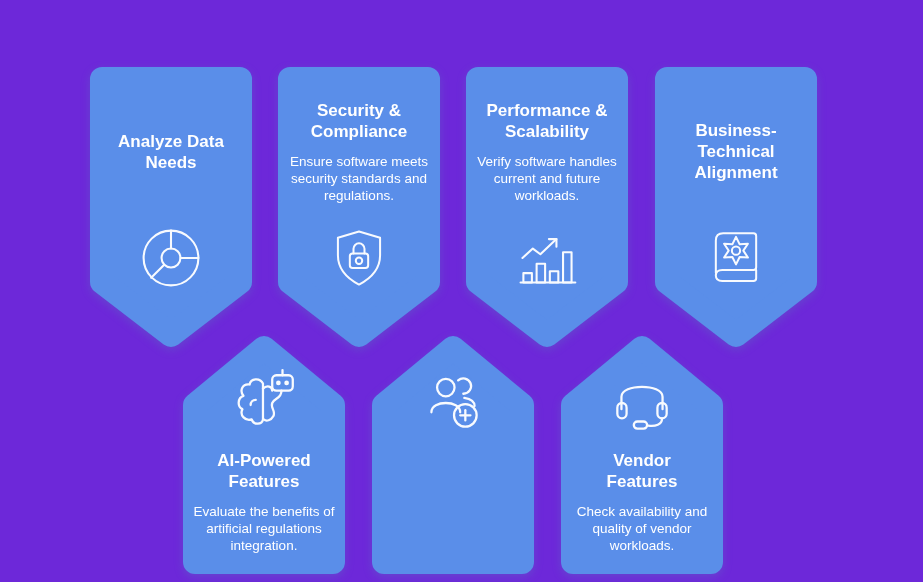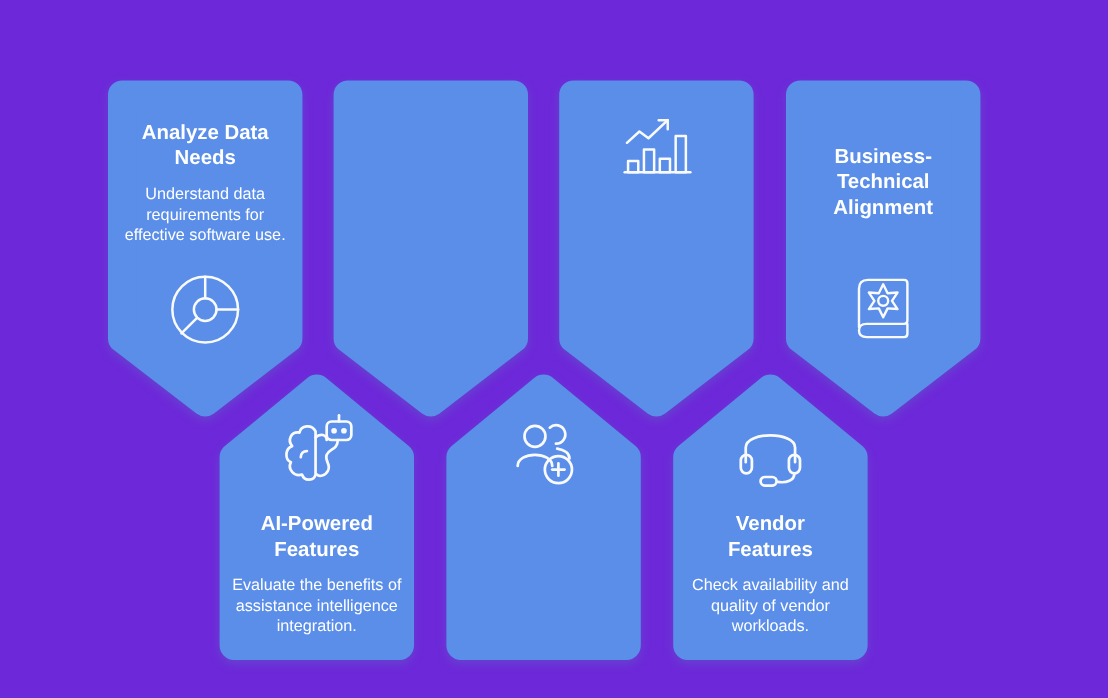--- a/index.html
+++ b/index.html
@@ -2,21 +2,21 @@
 <html style="--card: #5a8ee9; --text: #ffffff;"><head>
 <meta charset="utf-8">
 <style>
   html,body{margin:0;padding:0;background:#ffffff;}
   #canvas{
     position:relative;width:923px;height:582px;overflow:hidden;
     font-family:"Liberation Sans", sans-serif;background:#6d28d9;padding-left:46px;
   }
   .card{position:absolute;width:162px;}
   .card.top{top:67px;height:282px;}
-  .card.bottom{top:312px;height:238px;text-decoration:underline;}
+  .card.bottom{top:336px;height:238px;text-decoration:underline;}
   svg.shape{position:absolute;left:0;top:0;overflow:visible;
     filter:drop-shadow(0 3px 4px rgba(90,120,190,0.35));}
   .banner{fill:var(--card,#5a8ee9);stroke:var(--card,#5a8ee9);
     stroke-width:24;stroke-linejoin:round;}
   .content{position:absolute;left:0;top:0;width:162px;display:flex;
     flex-direction:column;align-items:center;box-sizing:border-box;}
   .card.top .content{height:227px;padding-top:16px;}
   .card.bottom .content{height:225px;padding-top:26px;}
   .textblock{flex:1 1 auto;display:flex;flex-direction:column;
     justify-content:center;align-items:center;width:100%;}
@@ -38,45 +38,62 @@
 
 <div id="canvas">
 
   <div class="card top card-1" style="left:90px">
     <svg class="shape" width="162" height="282" viewBox="0 0 162 282">
       <path class="banner" d="M12 12 H150 V215 L81 268 L12 215 Z"></path>
     </svg>
     <div class="content">
       <div class="textblock">
         <div class="card-title">Analyze Data Needs</div>
-        <div class="card-desc">Understand data requirements for effective software use.</div>
       </div>
       <div class="icon-wrap">
         <svg width="68" height="68" viewBox="0 0 72 72">
           <circle cx="36" cy="36" r="29"></circle>
           <circle cx="36" cy="36" r="10"></circle>
           <line x1="36" y1="26" x2="36" y2="7"></line>
           <line x1="46" y1="36" x2="65" y2="36"></line>
           <line x1="28.8" y1="43.2" x2="15" y2="57"></line>
         </svg>
       </div>
     </div>
   </div>
 
   <div class="card top card-2" style="left:278px">
     <svg class="shape" width="162" height="282" viewBox="0 0 162 282">
       <path class="banner" d="M12 12 H150 V215 L81 268 L12 215 Z"></path>
     </svg>
+    <div class="content">
+      <div class="textblock">
+        <div class="card-title">Security &amp; Compliance</div>
+        <div class="card-desc">Ensure software meets security standards and regulations.</div>
+      </div>
+      <div class="icon-wrap">
+        <svg width="66" height="66" viewBox="0 0 72 72">
+          <path d="M36 7 L59 14 V33 Q59 53 36 65 Q13 53 13 33 V14 Z"></path>
+          <rect x="26" y="31" width="20" height="16" rx="3"></rect>
+          <path d="M30 31 v-5 a6 6 0 0 1 12 0 v5"></path>
+          <circle cx="36" cy="39" r="3.5"></circle>
+        </svg>
+      </div>
+    </div>
   </div>
 
   <div class="card top card-3" style="left:466px">
     <svg class="shape" width="162" height="282" viewBox="0 0 162 282">
       <path class="banner" d="M12 12 H150 V215 L81 268 L12 215 Z"></path>
     </svg>
     <div class="content">
+      <div class="textblock">
+        <div class="card-title">Performance &amp; Scalability</div>
+        <div class="card-desc">Verify software handles current and future workloads.</div>
+      </div>
       <div class="icon-wrap">
         <svg width="68" height="68" viewBox="0 0 72 72">
           <path d="M10 36 L21 26 L29 32 L46 16"></path>
           <path d="M38 16 H46 V24"></path>
           <rect x="11" y="52" width="9" height="10"></rect>
           <rect x="25" y="42" width="9" height="20"></rect>
           <rect x="39" y="50" width="9" height="12"></rect>
           <rect x="53" y="30" width="9" height="32"></rect>
           <line x1="8" y1="62" x2="66" y2="62"></line>
         </svg>
@@ -114,21 +131,21 @@
           <path d="M35 22 C39 18 44 20 44 24"></path>
           <rect x="44" y="9" width="20" height="15" rx="4"></rect>
           <circle cx="50" cy="16.5" r="1.2" fill="#ffffff"></circle>
           <circle cx="58" cy="16.5" r="1.2" fill="#ffffff"></circle>
           <line x1="54" y1="9" x2="54" y2="4"></line>
           <path d="M53 24 C53 32 46 31 44 36 C42 41 48 44 45 49 C43 53 38 54 36 52"></path>
         </svg>
       </div>
       <div class="textblock">
         <div class="card-title">AI-Powered Features</div>
-        <div class="card-desc">Evaluate the benefits of assistance intelligence integration.</div>
+        <div class="card-desc">Evaluate the benefits of artificial regulations integration.</div>
       </div>
     </div>
   </div>
 
   <div class="card bottom card-6" style="left:372px">
     <svg class="shape" width="162" height="238" viewBox="0 0 162 238">
       <path class="banner" d="M81 12 L150 69 V226 H12 V69 Z"></path>
     </svg>
     <div class="content">
       <div class="icon-wrap">

